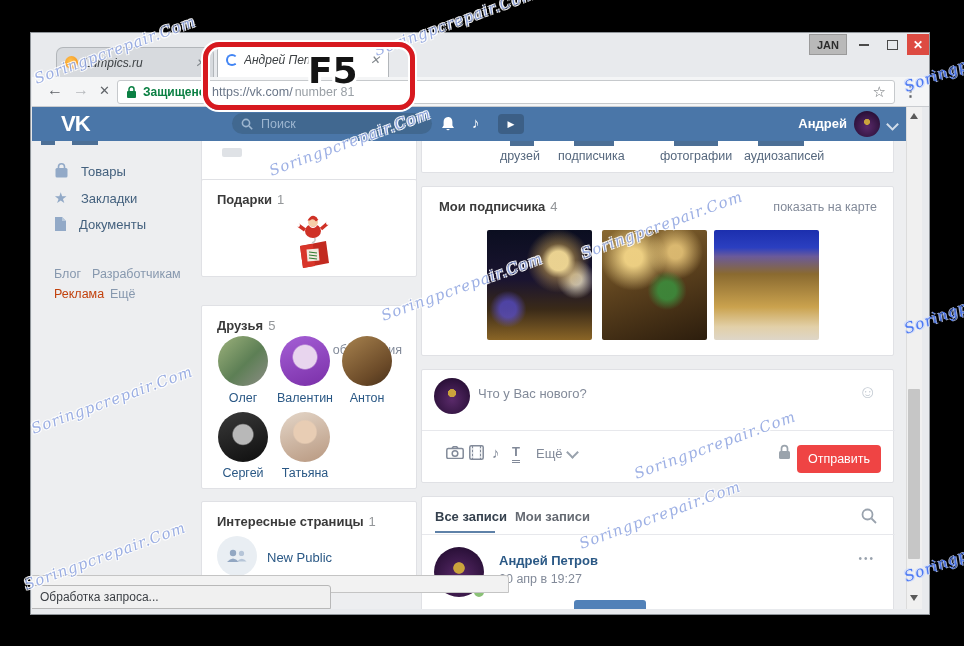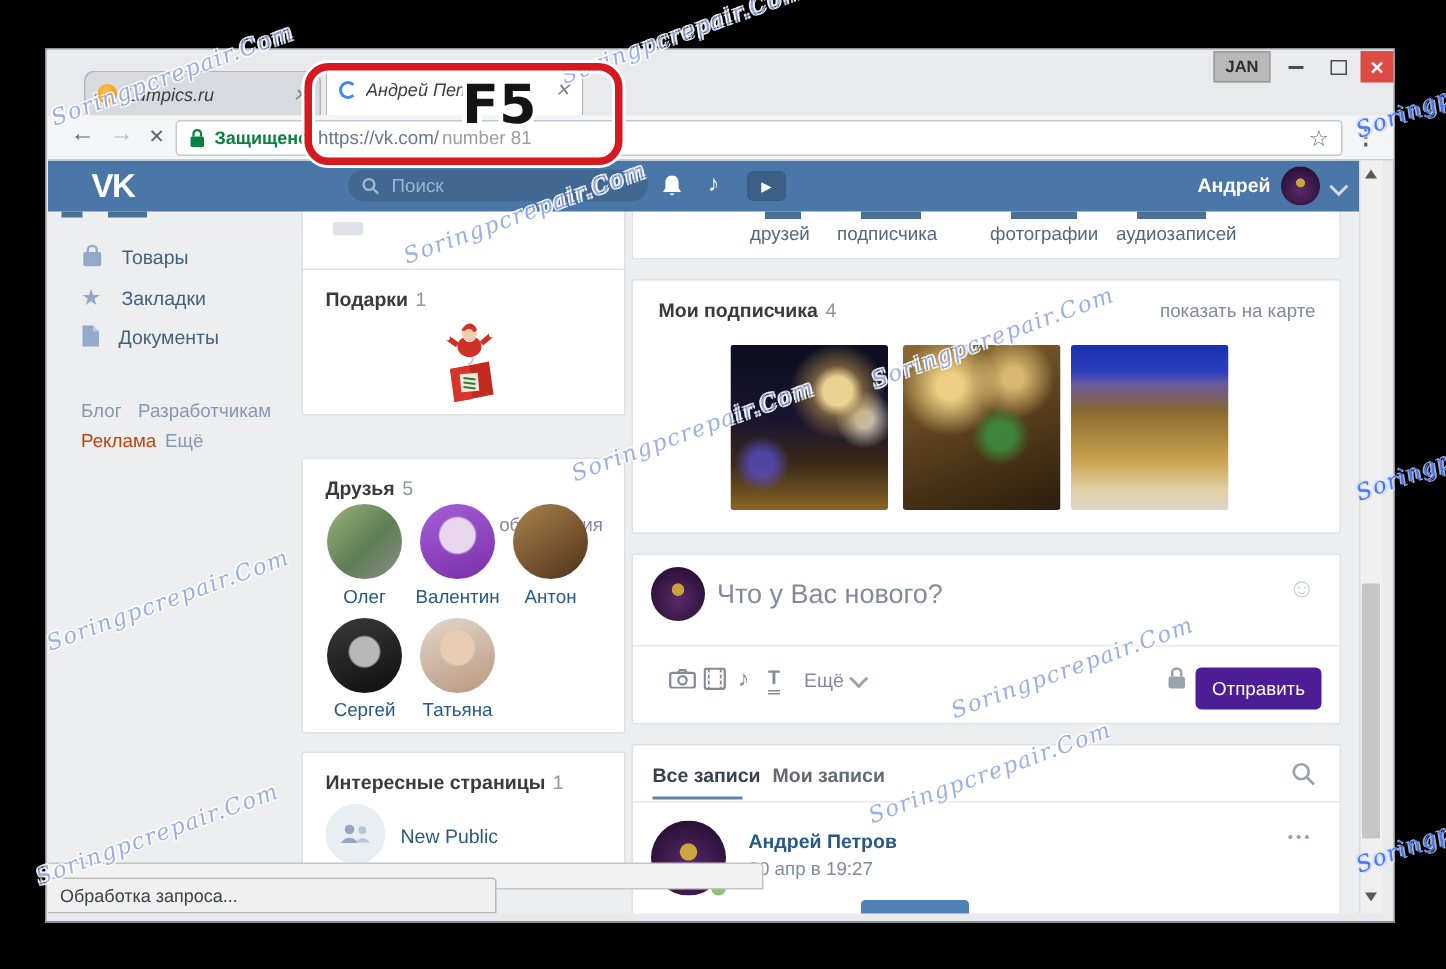--- a/index.html
+++ b/index.html
@@ -74,21 +74,21 @@
           radial-gradient(circle at 20% 72%,rgba(90,80,220,.7) 0 7%,transparent 16%),
           linear-gradient(180deg,#0b0e20 0%,#1a1430 45%,#3a2a18 72%,#8a6526 100%);}
   .photo2{background:radial-gradient(circle at 30% 25%,rgba(250,220,140,.9) 0 8%,transparent 30%),
           radial-gradient(circle at 62% 55%,rgba(60,140,60,.9) 0 10%,transparent 22%),
           radial-gradient(circle at 70% 20%,rgba(245,210,130,.8) 0 6%,transparent 24%),
           linear-gradient(160deg,#8a6a32 0%,#5d421e 45%,#2c1d0d 100%);}
   .photo3{background:linear-gradient(180deg,#1c2fae 0%,#2b3fc0 16%,#6a5a9a 24%,#8a6a30 40%,#caa24e 70%,#e2d0a8 88%,#ded6c8 100%),
           radial-gradient(circle at 80% 60%,rgba(250,225,150,.9) 0 10%,transparent 25%);}
   
   .icongray{color:#828a99;}
-  .sendbtn{background:#4c1d95;color:#fff;font-size:12.5px;border-radius:4px;display:flex;align-items:center;justify-content:center;}
+  .sendbtn{background:#ef4444;color:#fff;font-size:12.5px;border-radius:4px;display:flex;align-items:center;justify-content:center;}
   
   .walltab-active{color:#35414e;font-size:13px;font-weight:bold;}
   .walltab{color:#656a72;font-size:13px;}
   .tabline{height:2px;background:#5e81a8;}
   .online{width:10px;height:10px;border-radius:50%;background:#8ac176;border:2px solid #fff;}
   
   .scrollb{left:875px;top:74px;width:16px;height:502px;background:#f0f0f0;border-left:1px solid #dcdcdc;box-sizing:border-box;}
   .thumb{left:877px;width:12px;background:#c6c6c6;border-radius:1px;}
   .tri-up{width:0;height:0;border-left:4px solid transparent;border-right:4px solid transparent;border-bottom:6px solid #5a5a5a;}
   .tri-down{width:0;height:0;border-left:4px solid transparent;border-right:4px solid transparent;border-top:6px solid #5a5a5a;}
@@ -240,21 +240,21 @@
     <div class="abs card" style="left:389px;top:79px;width:473px;height:170px;">
       <div class="abs ctitle" style="left:17px;top:12px;"><span>Мои подписчика</span><span class="ccount">4</span></div>
       <div class="abs graylink" style="right:16px;top:13px;">показать на карте</div>
       <div class="abs photo photo1" style="left:65px;top:43px;"></div>
       <div class="abs photo photo2" style="left:180px;top:43px;"></div>
       <div class="abs photo photo3" style="left:292px;top:43px;"></div>
     </div>
 
     <div class="abs card" style="left:389px;top:262px;width:473px;height:114px;">
       <div class="abs avatar" style="left:12px;top:8px;width:36px;height:36px;"></div>
-      <div class="abs graylink" style="left:56px;top:16px;font-size:18px;text-align:center;">Что у Вас нового?</div>
+      <div class="abs graylink" style="left:56px;top:16px;font-size:13px;text-align:center;">Что у Вас нового?</div>
       <div class="abs" style="right:16px;top:12px;color:#c5ccd4;font-size:18px;">☺</div>
       <div class="abs" style="left:0;top:60px;width:473px;height:1px;background:#e7e8ec;"></div>
       <svg class="abs" style="left:24px;top:76px;" width="18" height="13" viewBox="0 0 18 13">
           <rect x="0.8" y="2.5" width="16.4" height="10" rx="1.5" fill="none" stroke="#828a99" stroke-width="1.5"></rect>
           <path d="M6 2.5 L7.3 0.8 h3.4 L12 2.5" fill="none" stroke="#828a99" stroke-width="1.5"></path>
           <circle cx="9" cy="7.5" r="2.8" fill="none" stroke="#828a99" stroke-width="1.5"></circle>
         </svg>
       <svg class="abs" style="left:47px;top:75px;" width="15" height="15" viewBox="0 0 15 15">
           <rect x="0.8" y="0.8" width="13.4" height="13.4" rx="1.5" fill="none" stroke="#828a99" stroke-width="1.5"></rect>
           <path d="M3.5 1 v13 M11.5 1 v13" stroke="#828a99" stroke-width="1.2"></path>

